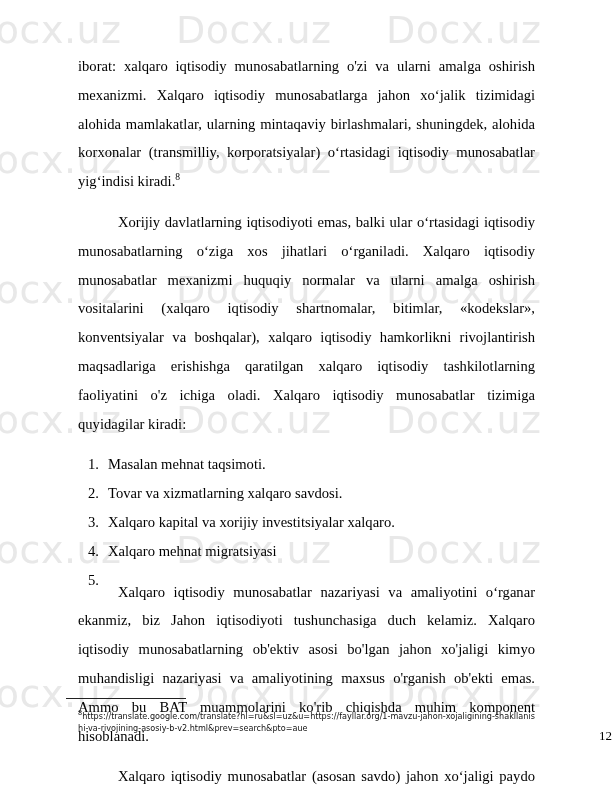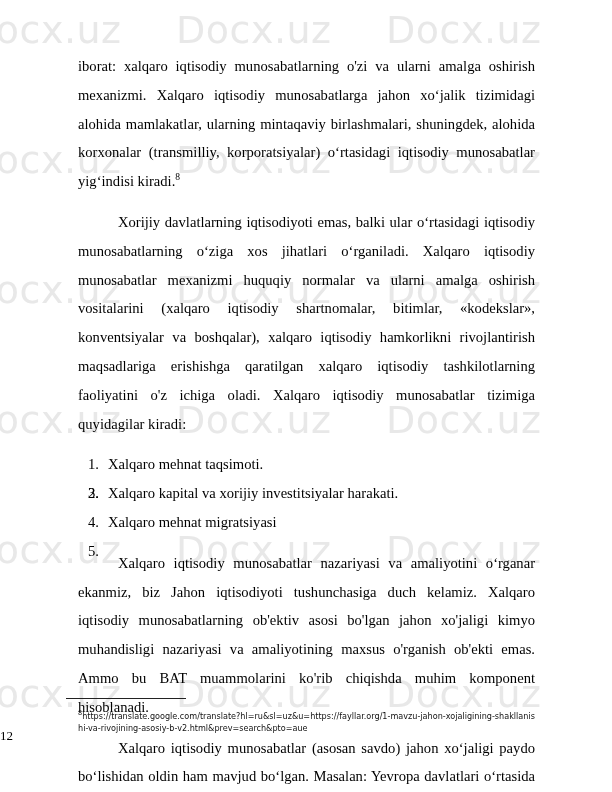--- a/index.html
+++ b/index.html
@@ -111,21 +111,21 @@
     vertical-align: super;
     line-height: 0;
   }
 
   
   #page-number {
     position: absolute;
     left: 0;
     right: 0;
     top: 728px;
-    text-align: left;
+    text-align: right;
     font-family: "Liberation Serif", serif;
     font-size: 13px;
     color: #000000;
   }
 </style>
 </head>
 <body>
 
 <div id="watermark-layer">
   <span class="watermark-text" style="left:-34px;  top:8px;">Docx.uz</span>
@@ -155,23 +155,23 @@
 
 <div id="page">
 
   <div id="body-content">
 
     <p class="para"><span>iborat: xalqaro iqtisodiy munosabatlarning o'zi va ularni amalga oshirish mexanizmi. Xalqaro iqtisodiy munosabatlarga jahon xo‘jalik tizimidagi alohida mamlakatlar, ularning mintaqaviy birlashmalari, shuningdek, alohida korxonalar (transmilliy, korporatsiyalar) o‘rtasidagi iqtisodiy munosabatlar yig‘indisi kiradi.</span><sup class="fnref">8</sup></p>
 
     <p class="para indent">Xorijiy davlatlarning iqtisodiyoti emas, balki ular o‘rtasidagi iqtisodiy munosabatlarning o‘ziga xos jihatlari o‘rganiladi. Xalqaro iqtisodiy munosabatlar mexanizmi huquqiy normalar va ularni amalga oshirish vositalarini (xalqaro iqtisodiy shartnomalar, bitimlar, «kodekslar», konventsiyalar va boshqalar), xalqaro iqtisodiy hamkorlikni rivojlantirish maqsadlariga erishishga qaratilgan xalqaro iqtisodiy tashkilotlarning faoliyatini o'z ichiga oladi. Xalqaro iqtisodiy munosabatlar tizimiga quyidagilar kiradi:</p>
 
     <ol class="numlist">
-      <li><span class="li-num">1.</span><span>Xalqaro mehnat taqsimoti.</span></li>
-      <li><span class="li-num">2.</span></li>
-      <li><span class="li-num">3.</span><span>Xalqaro kapital va xorijiy investitsiyalar harakati.</span></li>
+      <li><span class="li-num">1.</span><span>Masalan mehnat taqsimoti.</span></li>
+      <li><span class="li-num">2.</span><span>Tovar va xizmatlarning xalqaro savdosi.</span></li>
+      <li><span class="li-num">3.</span><span>Xalqaro kapital va xorijiy investitsiyalar xalqaro.</span></li>
       <li><span class="li-num">4.</span><span>Xalqaro mehnat migratsiyasi</span></li>
       <li><span class="li-num">5.</span></li>
     </ol>
 
     <p class="para indent">Xalqaro iqtisodiy munosabatlar nazariyasi va amaliyotini o‘rganar ekanmiz, biz Jahon iqtisodiyoti tushunchasiga duch kelamiz. Xalqaro iqtisodiy munosabatlarning ob'ektiv asosi bo'lgan jahon xo'jaligi kimyo muhandisligi nazariyasi va amaliyotining maxsus o'rganish ob'ekti emas. Ammo bu BAT muammolarini ko'rib chiqishda muhim komponent hisoblanadi.</p>
 
     <p class="para indent">Xalqaro iqtisodiy munosabatlar (asosan savdo) jahon xo‘jaligi paydo bo‘lishidan oldin ham mavjud bo‘lgan. Masalan: Yevropa davlatlari o‘rtasida to‘g‘ridan-to‘g‘ri investitsiyalar, mintaqalar o‘rtasidagi xalqaro iqtisodiy aloqalar (Yevropa-Shimoliy Afrika, Yevropa-Yaqin Sharq va boshqalar). Bu munosabatlar mintaqaviy xususiyatga ega edi. Jahon xo‘jaligining paydo bo‘lishi va rivojlanishi bilan xalqaro iqtisodiy</p>
 
   </div>
 

